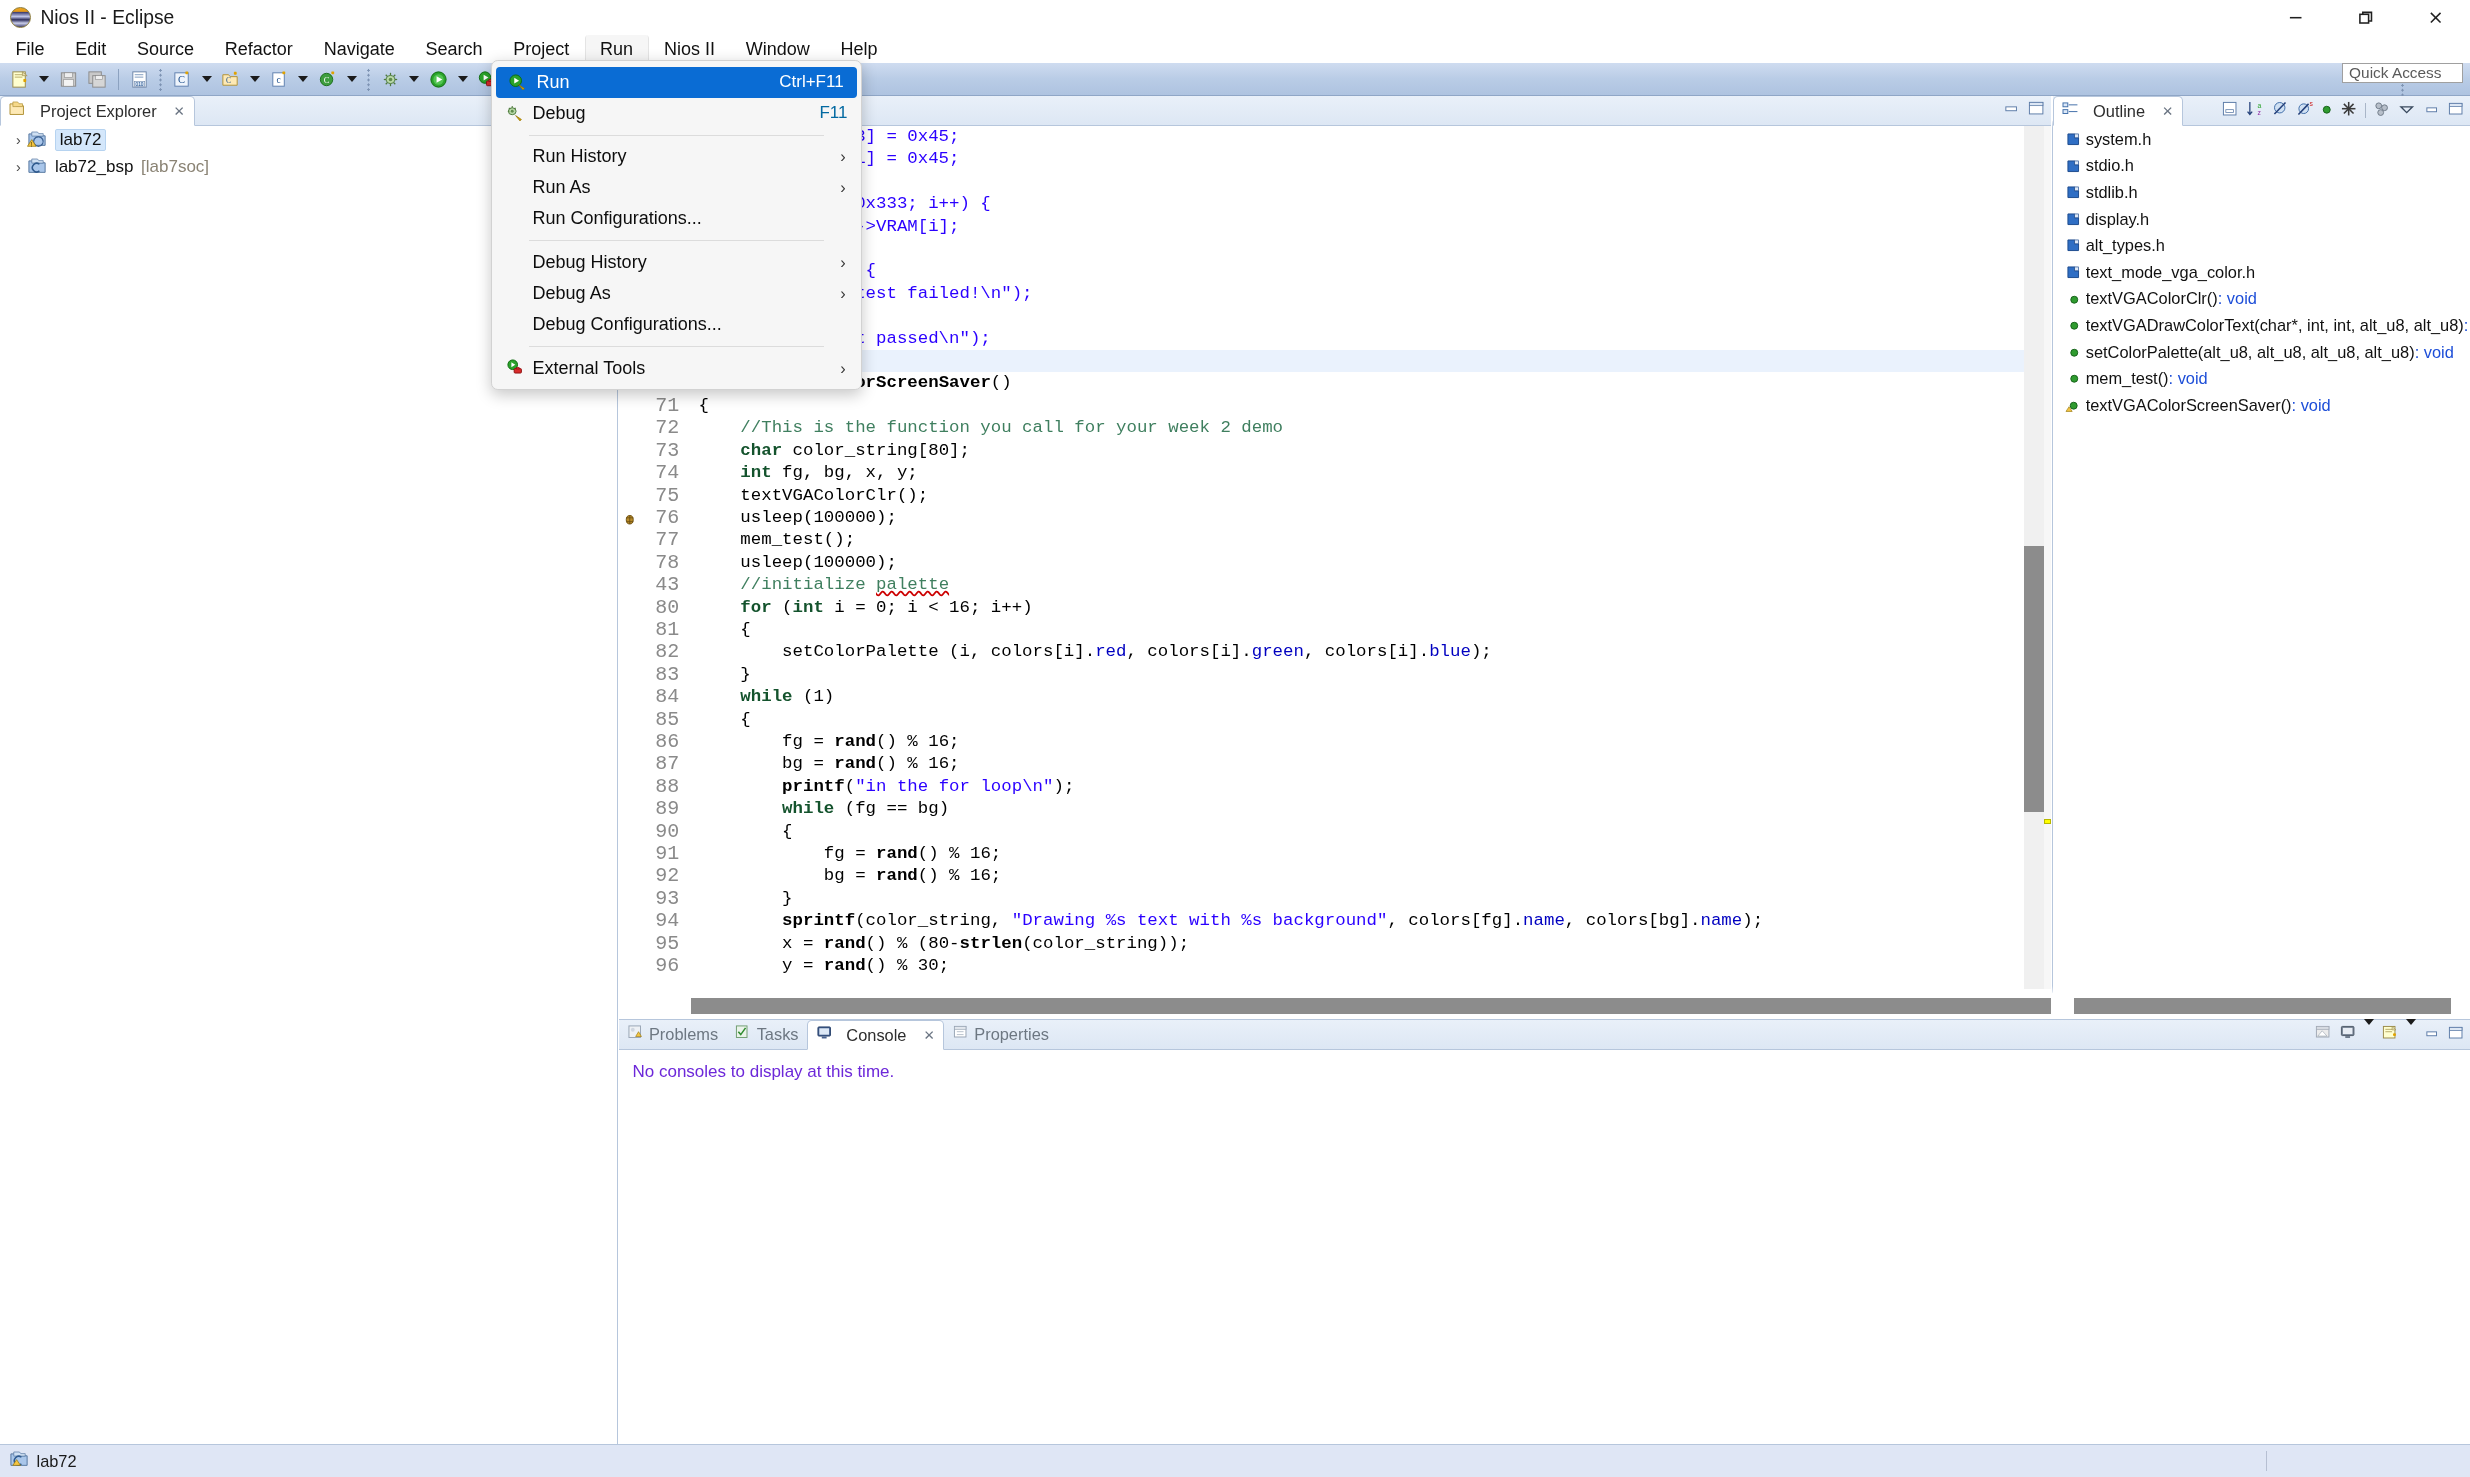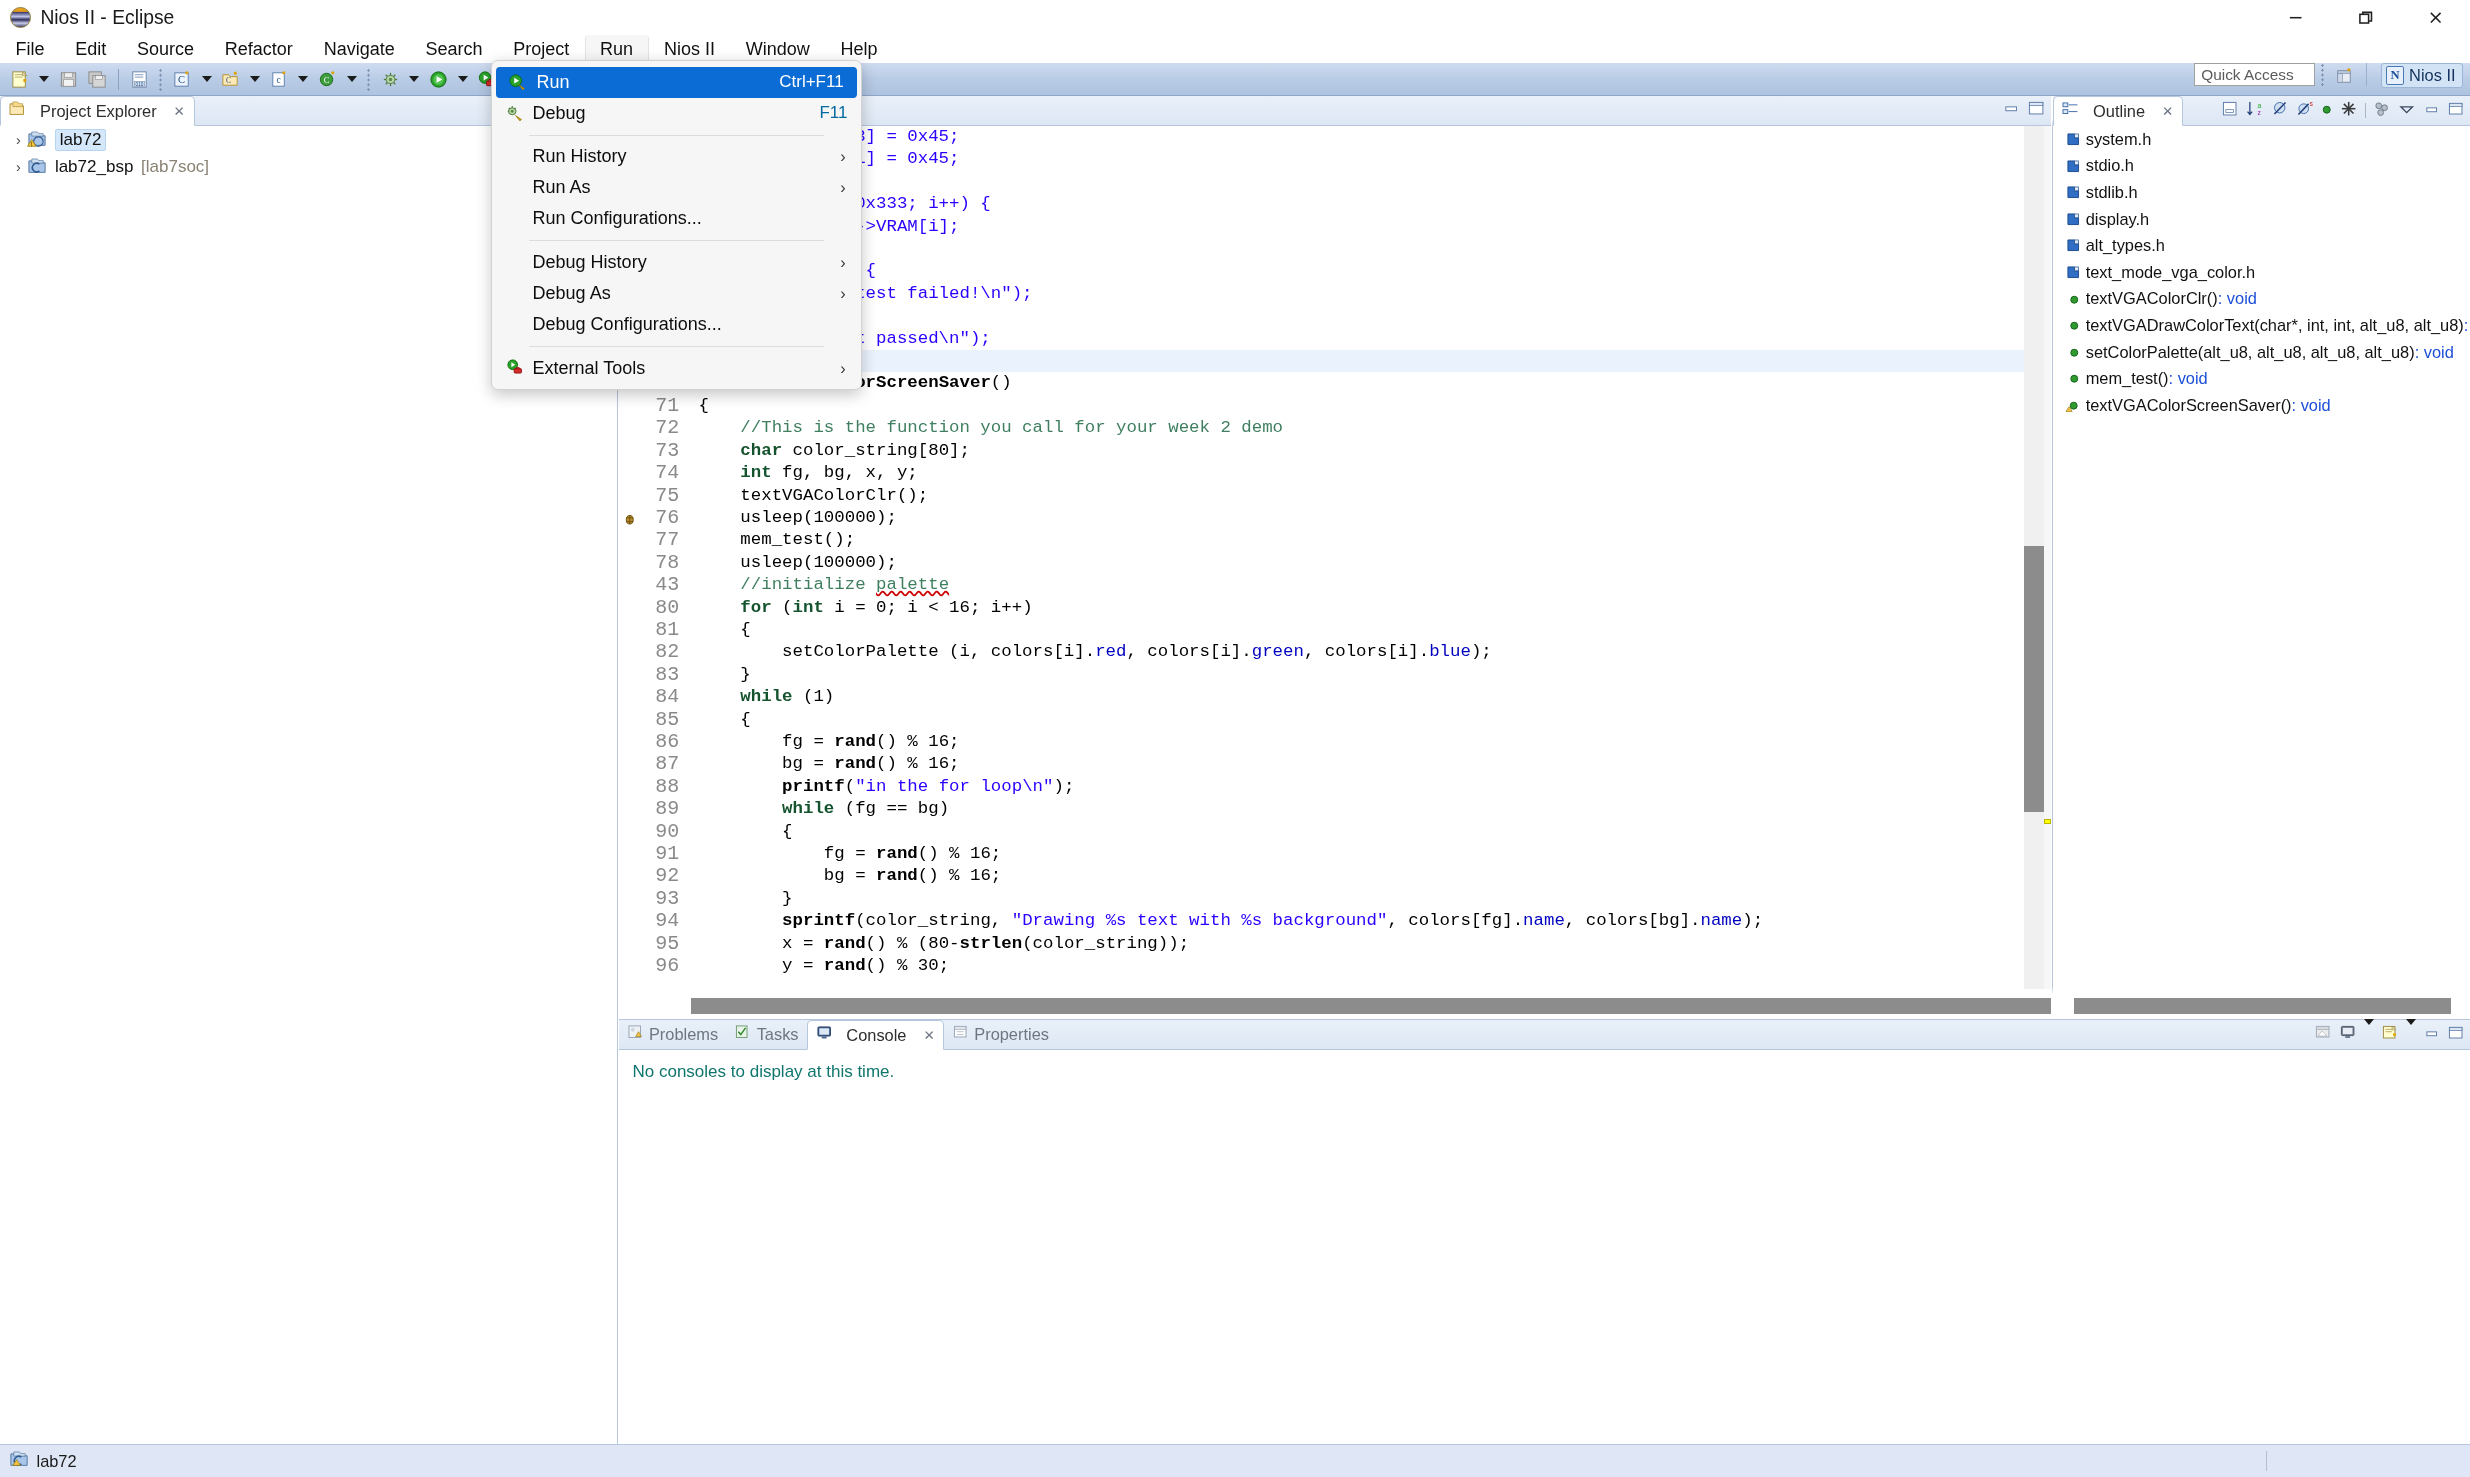--- a/index.html
+++ b/index.html
@@ -92,21 +92,21 @@
     background-repeat: repeat-y;
   }
   .caret-down {
     width: 0; height: 0;
     border-left: 5.8px solid transparent;
     border-right: 5.8px solid transparent;
     border-top: 6.8px solid #1b1b1b;
   }
   .tb-right {
     position: absolute; right: 7.7px; top: 0; height: 37px;
-    display: flex; align-items: flex-start;
+    display: flex; align-items: center; flex-direction: column;
   }
   .quick-access {
     width: 121px; height: 23px;
     background: #fff;
     border: 1px solid #a0a0a0;
     font-size: 15.4px; color: #5a5a5a;
     padding: 0 5.8px;
     display: flex; align-items: center;
     font-family: "Liberation Sans", sans-serif;
   }
@@ -286,21 +286,21 @@
   .ol-icon { width: 23px; flex: none; display:flex; align-items:center; justify-content:center; }
   .ol-type { color: #1d4ed8; }
   .ol-hscroll {
     position: absolute; left: 21px; right: 25px; bottom: 3.9px; height: 16.4px; background: #f0f0f0;
   }
   .ol-hthumb { position: absolute; left: 0; top: 0; height: 16.4px; width: 377px; background: #8c8c8c; }
 
   
   #console-panel { left: 619px; right: 0; bottom: 0; height: 425px; border-top: 1px solid #b6c6dc; }
   .console-text {
-    padding: 11.6px 13.5px; font-size: 17px; color: #0f766e;
+    padding: 11.6px 13.5px; font-size: 17px; color: #6d28d9;
   }
 
   
   .statusbar {
     position: absolute; left: 0; right: 0; bottom: 0; height: 33px;
     background: #dfe6f5;
     border-top: 1px solid #b6c6dc;
     display: flex; align-items: center;
     padding-left: 8.7px; gap: 6.8px;
     font-size: 16.4px; color: #1a1a1a;

